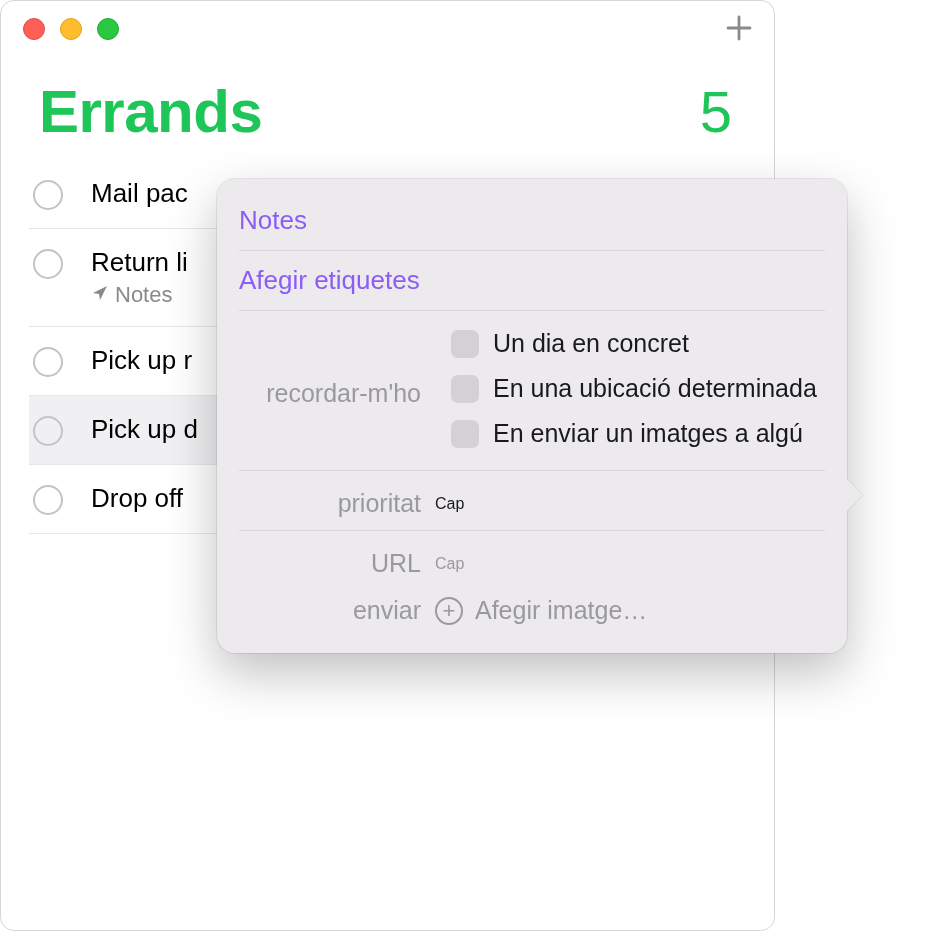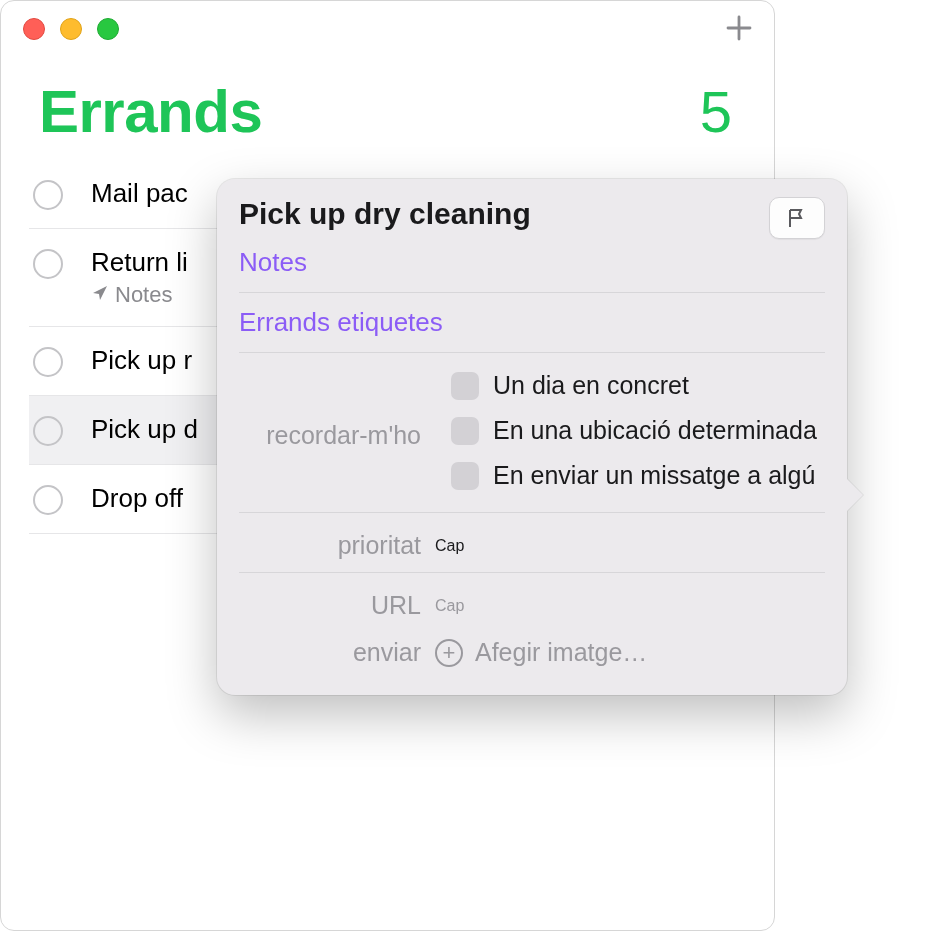--- a/index.html
+++ b/index.html
@@ -309,47 +309,39 @@
     <div class="reminder-row">
       <div class="radio"></div>
       <div class="row-body">
         <div class="row-title">Drop off</div>
       </div>
     </div>
 
   </div>
 
   <div class="popover">
-    <div class="pop-header">
-      <div class="pop-title">Pick up dry cleaning</div>
-      <div class="flag-btn">
-        <svg viewBox="0 0 24 24">
-            <path d="M5 21V4M5 4h11l-2 4 2 4H5"></path>
-          </svg>
-      </div>
-    </div>
     <div class="pop-field">Notes</div>
     <hr class="divider">
-    <div class="pop-field">Errands etiquetes</div>
+    <div class="pop-field">Afegir etiquetes</div>
     <hr class="divider">
 
     <div class="form-row">
       <div class="form-label">recordar-m'ho</div>
       <div class="check-list">
         <div class="check-item">
           <div class="checkbox"></div>
           <div class="check-label">Un dia en concret</div>
         </div>
         <div class="check-item">
           <div class="checkbox"></div>
           <div class="check-label">En una ubicació determinada</div>
         </div>
         <div class="check-item">
           <div class="checkbox"></div>
-          <div class="check-label">En enviar un missatge a algú</div>
+          <div class="check-label">En enviar un imatges a algú</div>
         </div>
       </div>
     </div>
 
     <hr class="divider">
 
     <div class="form-row">
       <div class="form-label">prioritat</div>
       <div class="form-value">Cap</div>
     </div>

